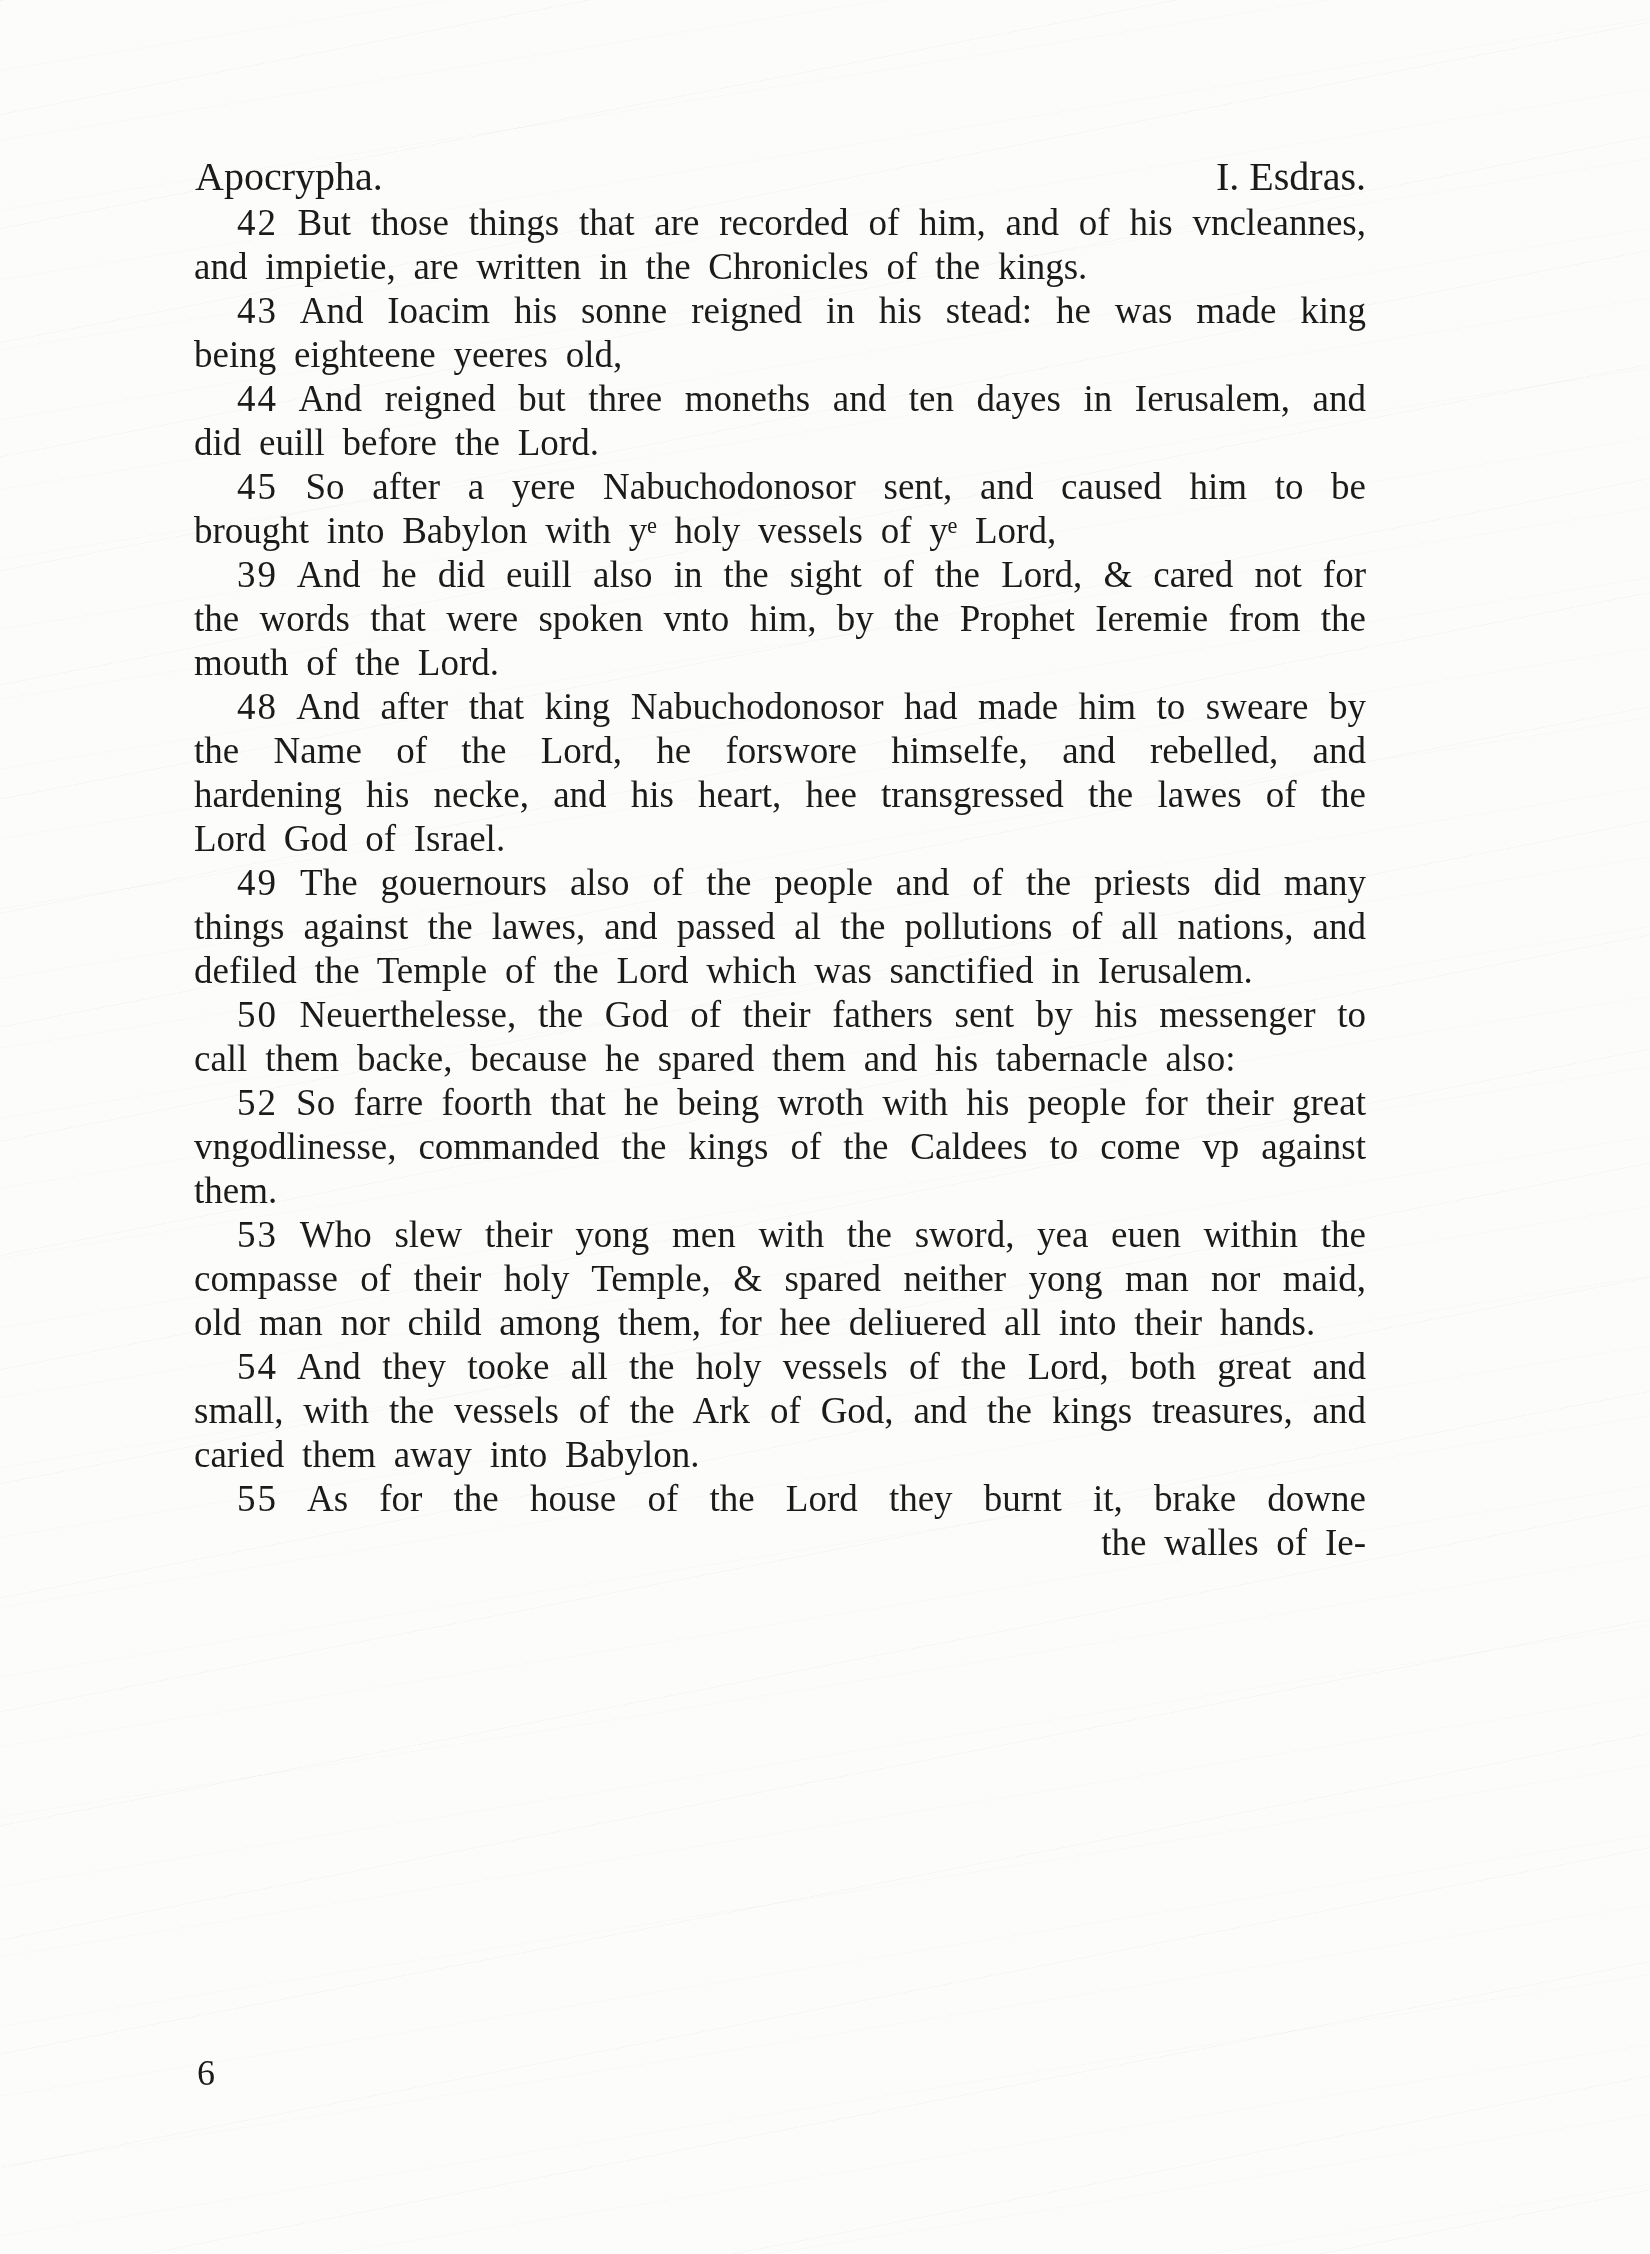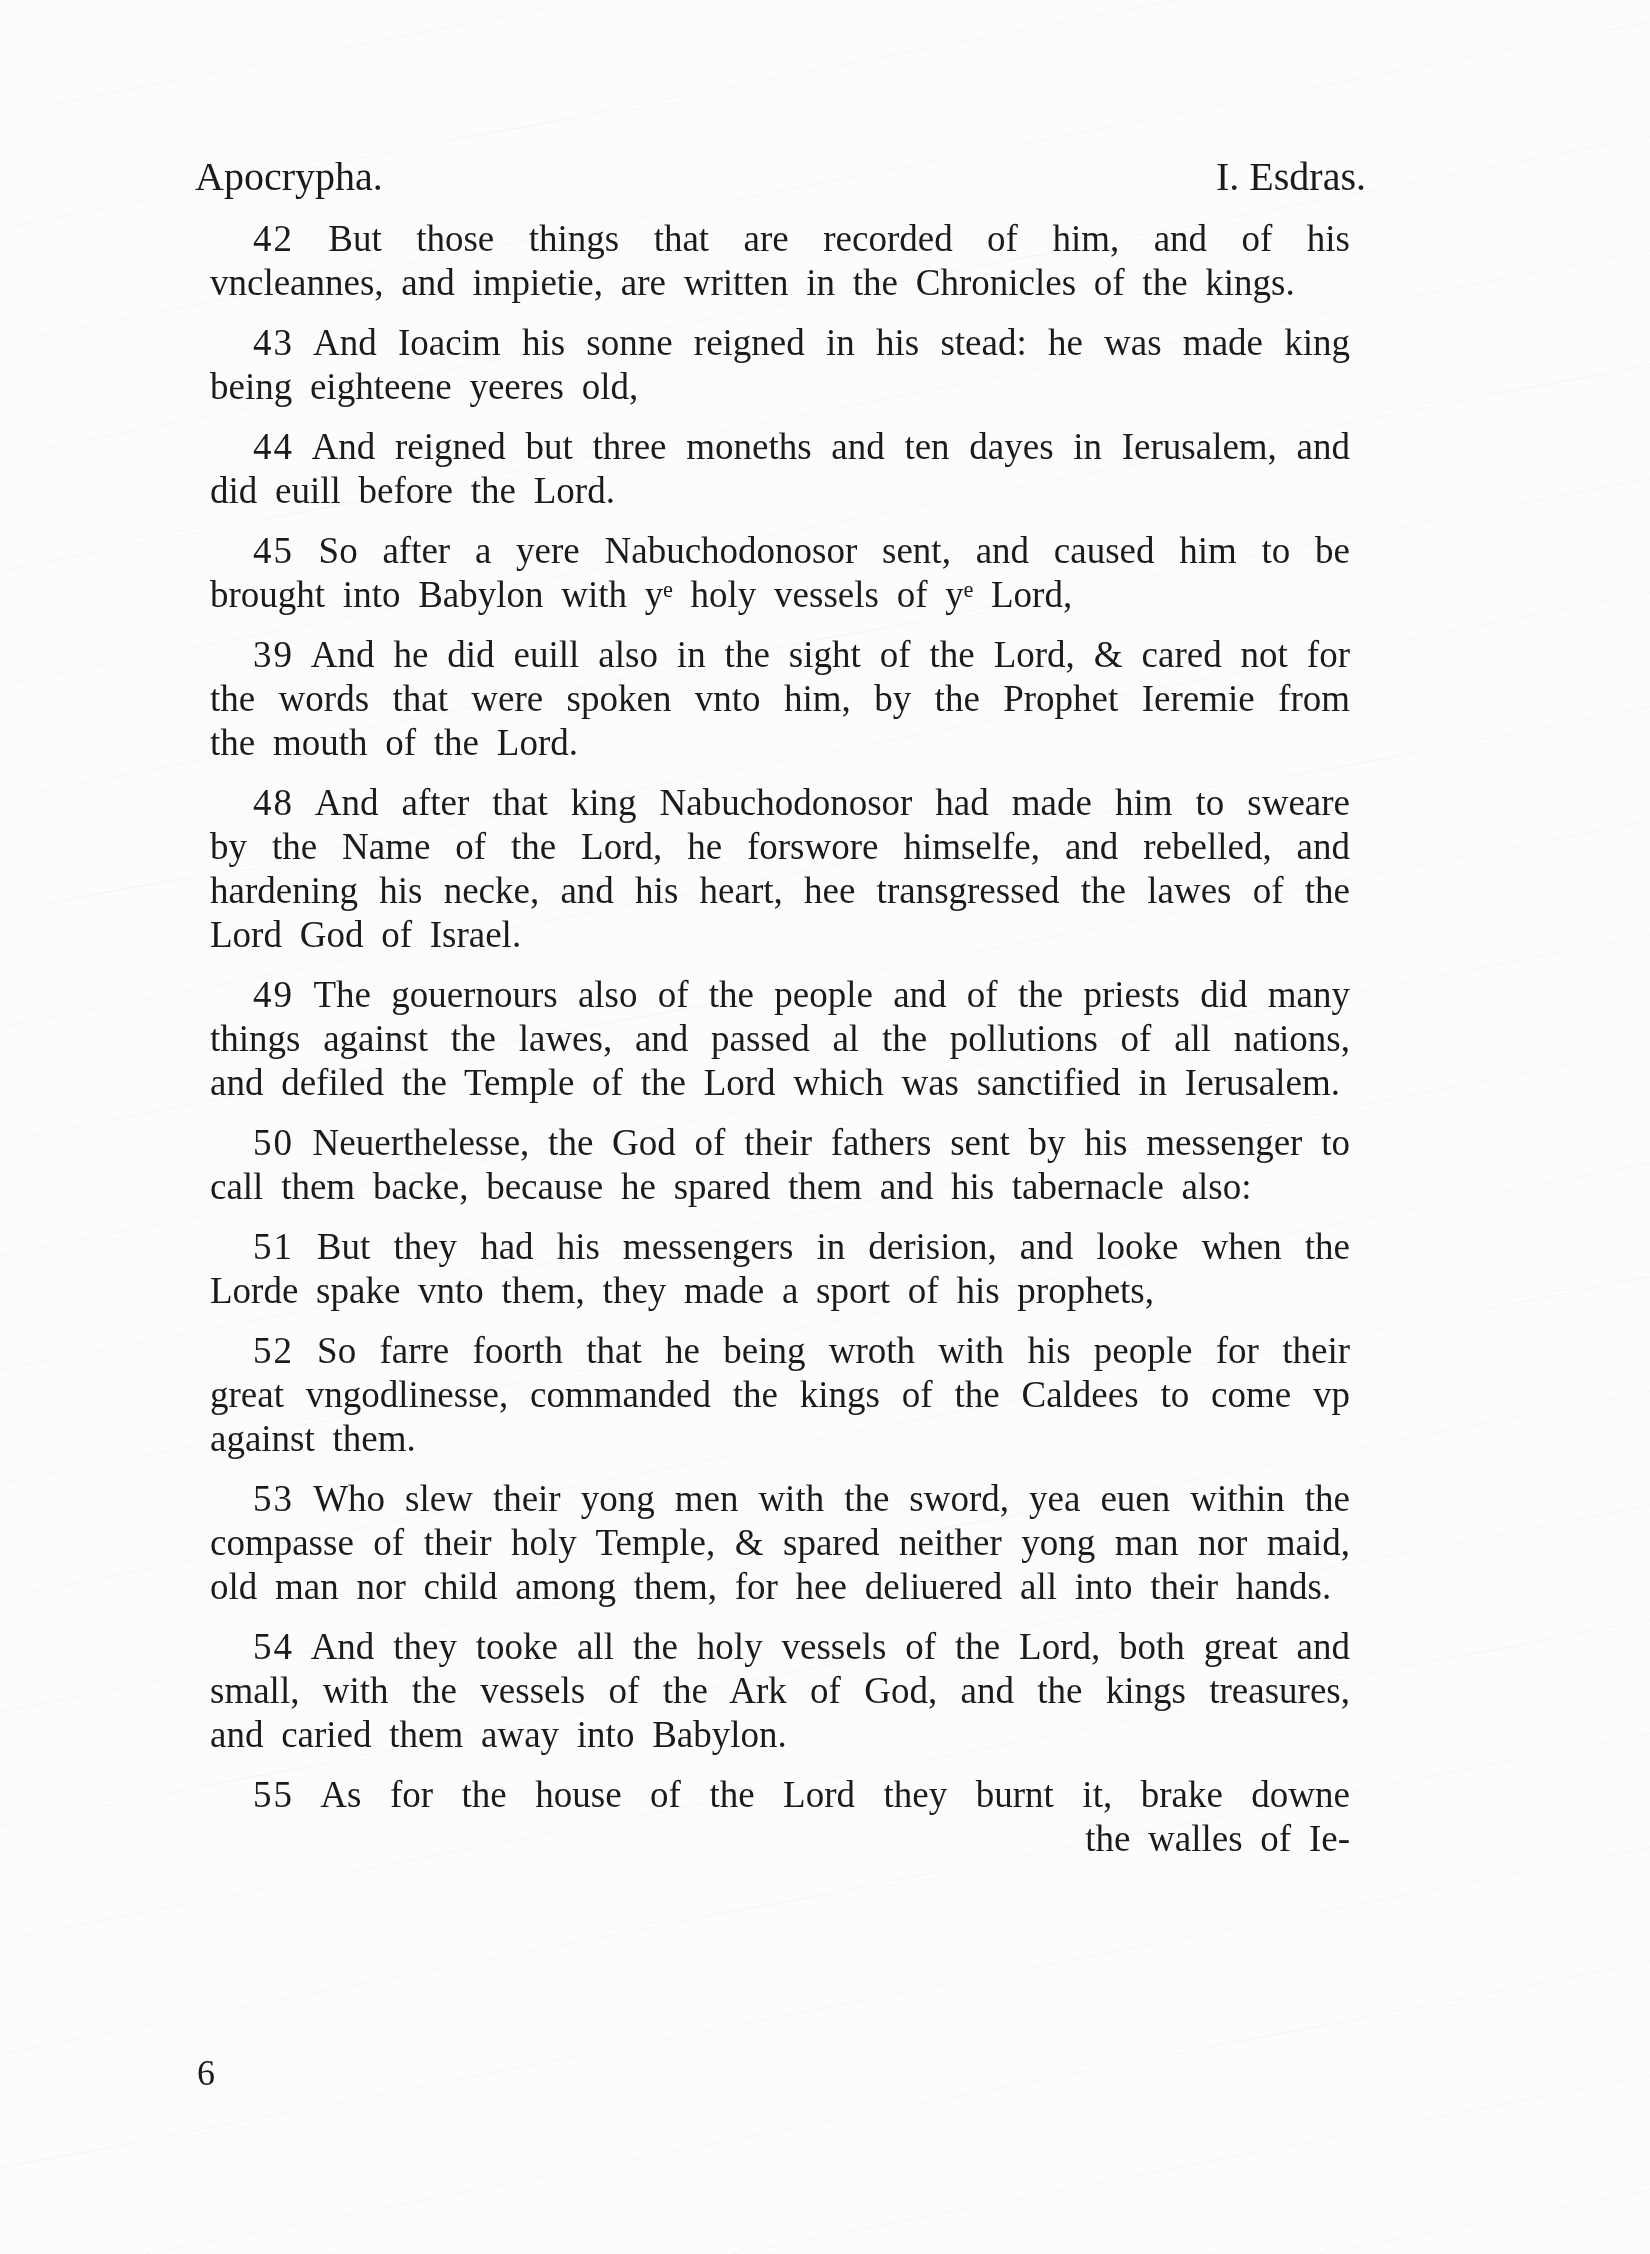--- a/index.html
+++ b/index.html
@@ -40,21 +40,21 @@
   }
   .text-block {
     position: absolute;
     top: 201px;
     left: 194px;
     width: 1172px;
     font-size: 37px;
     line-height: 44px;
   }
   .verse {
-    margin: 16px;
+    margin: 0;
     text-align: justify;
     text-indent: 43px;
     word-spacing: 8.5px;
   }
   .verse.has-cont {
     text-align-last: justify;
   }
   .vnum {
     letter-spacing: 1.9px;
   }
@@ -92,21 +92,20 @@
 
 
   <p class="verse"><span class="vnum">39</span><span class="vtext"> And he did euill also in the sight of the Lord, &amp; cared not for the words that were spoken vnto him, by the Prophet Ieremie from the mouth of the Lord.</span></p>
 
   <p class="verse"><span class="vnum">48</span><span class="vtext"> And after that king Nabuchodonosor had made him to sweare by the Name of the Lord, he forswore himselfe, and rebelled, and hardening his necke, and his heart, hee transgressed the lawes of the Lord God of Israel.</span></p>
 
   <p class="verse"><span class="vnum">49</span><span class="vtext"> The gouernours also of the people and of the priests did many things against the lawes, and passed al the pollutions of all nations, and defiled the Temple of the Lord which was sanctified in Ierusalem.</span></p>
 
   <p class="verse"><span class="vnum">50</span><span class="vtext"> Neuerthelesse, the God of their fathers sent by his messenger to call them backe, because he spared them and his tabernacle also:</span></p>
 
-  <p class="verse"><span class="vnum">51</span><span class="vtext"> But they had his messengers in derision, and looke when the Lorde spake vnto them, they made a sport of his prophets,</span></p>
 
   <p class="verse"><span class="vnum">52</span><span class="vtext"> So farre foorth that he being wroth with his people for their great vngodlinesse, commanded the kings of the Caldees to come vp against them.</span></p>
 
   <p class="verse"><span class="vnum">53</span><span class="vtext"> Who slew their yong men with the sword, yea euen within the compasse of their holy Temple, &amp; spared neither yong man nor maid, old man nor child among them, for hee deliuered all into their hands.</span></p>
 
   <p class="verse"><span class="vnum">54</span><span class="vtext"> And they tooke all the holy vessels of the Lord, both great and small, with the vessels of the Ark of God, and the kings treasures, and caried them away into Babylon.</span></p>
 
   <p class="verse has-cont"><span class="vnum">55</span><span class="vtext"> As for the house of the Lord they burnt it, brake downe</span><span class="cont">the walles of Ie-</span></p>
 </main>
 

